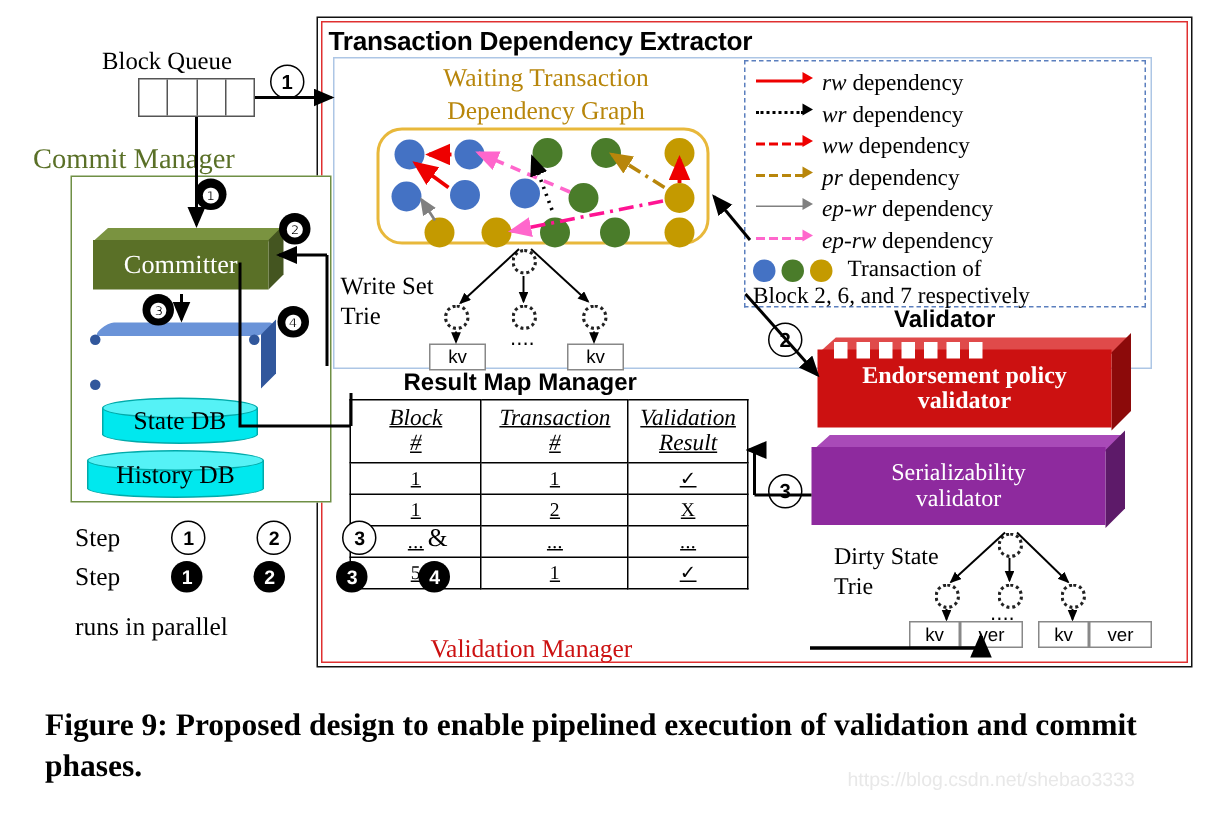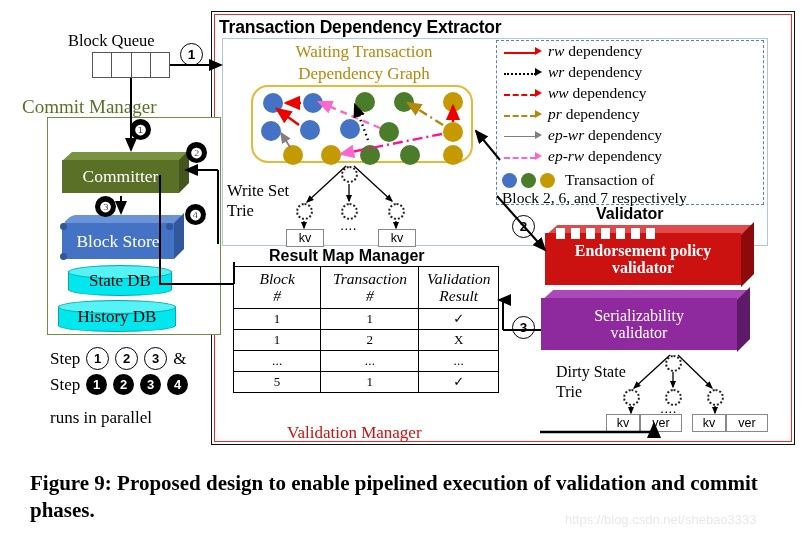--- a/index.html
+++ b/index.html
@@ -98,54 +98,54 @@
   #epv-ticks{position:absolute;left:556px;top:228px;display:flex;gap:6px;}
   #epv-ticks span{width:9px;height:11px;background:#fff;display:block;}
 
   #sv{left:541px;top:290px;width:196px;height:62px;}
   #sv .face{height:52px;background:#8e2a9e;font-size:16px;flex-direction:column;}
   #sv .top{background:#a94ab8;width:196px;height:11px;}
   #sv .side{left:196px;height:52px;background:#5d1a69;top:10px;width:13px;}
 
   
   #legend{left:502px;top:43px;width:258px;font-size:15.5px;line-height:1.02;}
-  .leg-row{display:flex;align-items:flex-start;height:21px;}
+  .leg-row{display:flex;align-items:flex-end;height:21px;}
   .leg-sym{width:46px;height:20px;position:relative;flex:0 0 46px;}
   .leg-txt{white-space:nowrap;}
   .ln{position:absolute;left:2px;top:9px;width:32px;height:0;}
   .ahead{position:absolute;top:4.2px;width:0;height:0;
       border-top:4.2px solid transparent;border-bottom:4.2px solid transparent;}
 
   
   #leg-dots{display:flex;align-items:center;height:22px;}
   #leg-dots .d{width:15px;height:15px;border-radius:50%;margin-right:4px;}
   #leg-last{font-size:15.5px;white-space:nowrap;margin-top:-1px;}
 
   
   .node{position:absolute;width:20px;height:20px;border-radius:50%;}
 
   
   #rmm-table{left:233px;top:266px;width:266px;border-collapse:collapse;
-      font-size:14.5px;}
+      font-size:14.5px;text-decoration:underline;}
   #rmm-table td,#rmm-table th{border:1.1px solid #000;text-align:center;
       padding:1px 2px;font-weight:normal;}
   #rmm-table th{font-style:italic;font-size:15.5px;line-height:1.12;
       padding:3px 2px;}
   #rmm-table td{height:18px;font-size:13px;letter-spacing:.3px;}
 
   
   .badge{position:absolute;width:21px;height:21px;border-radius:50%;
       display:flex;align-items:center;justify-content:center;
       font-size:13.5px;font-weight:bold;font-family:"Liberation Sans",sans-serif;}
   .badge.filled{background:#000;color:#fff;}
   .badge.hollow{background:#fff;color:#000;border:1.4px solid #000;}
 
   
   #step-legend{left:50px;top:345px;font-size:17px;line-height:1.0;}
-  .step-line{display:flex;align-items:center;height:26px;}
+  .step-line{display:flex;align-items:center;height:26px;gap:28px;}
   .step-line .b{width:21px;height:21px;border-radius:50%;
       display:flex;align-items:center;justify-content:center;
       font-size:13px;font-weight:bold;margin-left:6px;
       font-family:"Liberation Sans",sans-serif;}
   .b.hollow{border:1.4px solid #000;background:#fff;color:#000;}
   .b.filled{background:#000;color:#fff;}
 
   
   .trie-node{position:absolute;width:17px;height:17px;border-radius:50%;
       border:2px dotted #222;box-sizing:border-box;background:#fff;}
@@ -213,21 +213,20 @@
 
 <div class="box3d" id="committer">
   <div class="top"></div>
   <div class="side"></div>
   <div class="face serif">Committer</div>
 </div>
 
 <div class="box3d" id="blockstore">
   <div class="top"></div>
   <div class="side"></div>
-  <div class="face serif">Block Store</div>
   <div class="bs-dot" style="left:-2px;top:8px;"></div>
   <div class="bs-dot" style="left:-2px;top:38px;"></div>
   <div class="bs-dot" style="left:104px;top:8px;"></div>
 </div>
 
 <div class="cyl" id="statedb">
   <div class="cyl-bot"></div>
   <div class="cyl-body">
     <span class="lbl serif">State DB</span>
   </div>

